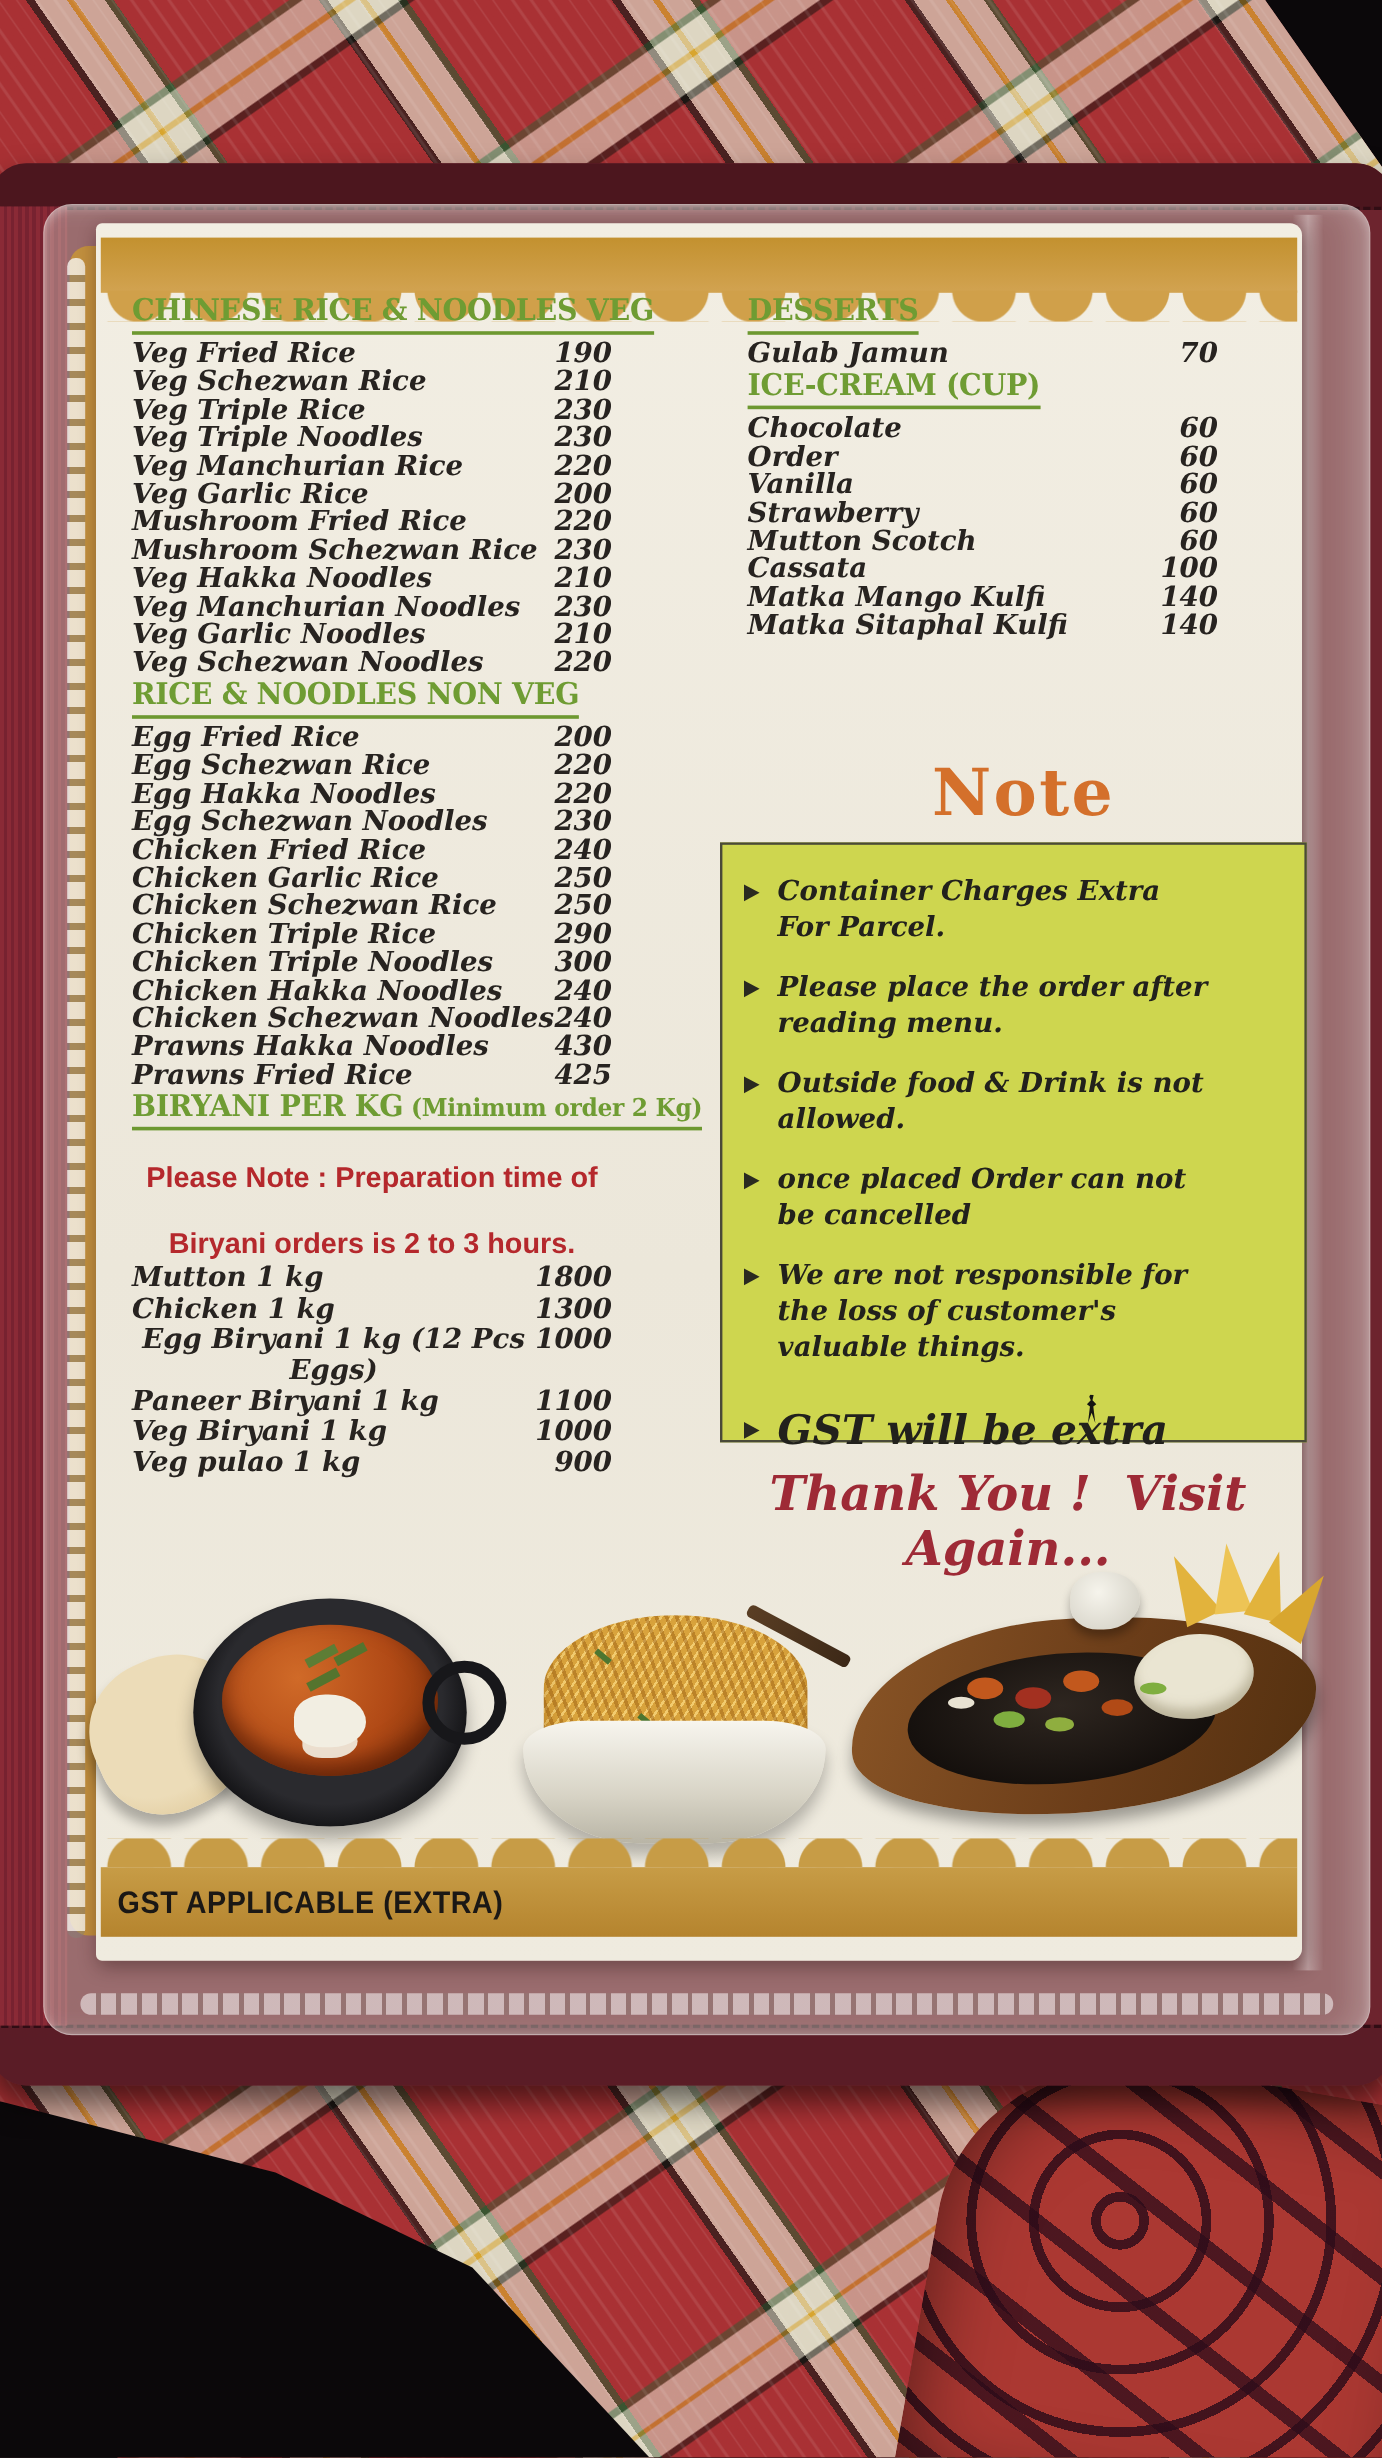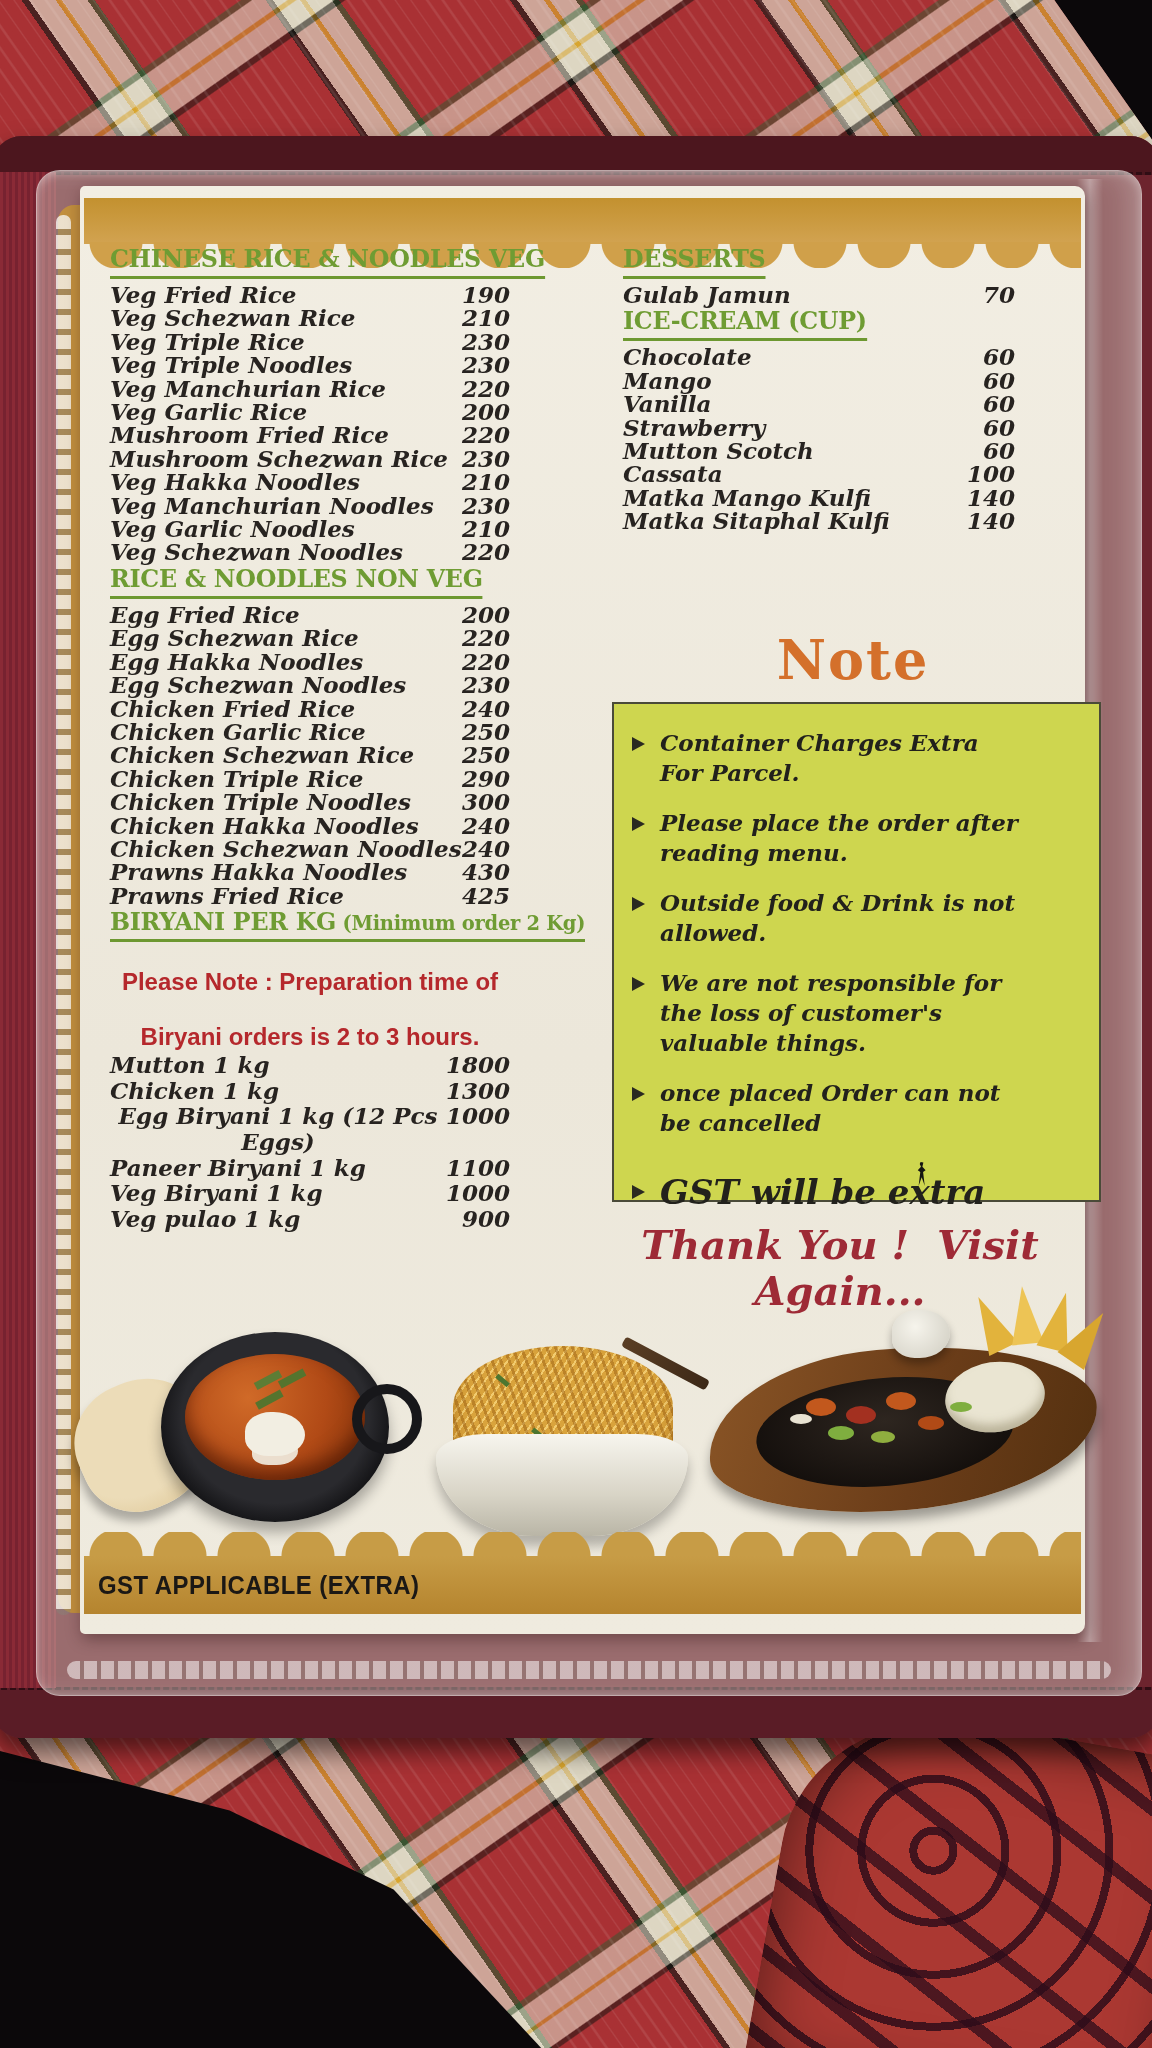--- a/index.html
+++ b/index.html
@@ -75,21 +75,21 @@
   .m3{margin-top:30px;margin-bottom:2px;}
   .row{display:flex;justify-content:space-between;align-items:baseline;
     font:italic bold 23px/23.4px "DejaVu Serif",serif;color:#272320;}
   .col-right .row{width:392px;}
   .big .row{line-height:25.6px;}
   .notice{font-family:"Liberation Sans",sans-serif;font-weight:bold;font-size:24px;line-height:31px;color:#b5282c;margin-top:24px;}
 
   
   .note-head{position:absolute;left:543px;top:442px;width:460px;text-align:center;
     font-family:"DejaVu Serif",serif;font-weight:bold;font-size:54px;color:#d4702b;letter-spacing:2px;}
-  .note-box{position:absolute;left:532px;top:516px;width:489px;height:500px;background:#ced64f;
+  .note-box{position:absolute;left:520px;top:516px;width:489px;height:500px;background:#ced64f;
     border:2px solid #4a4a38;box-sizing:border-box;padding:24px 20px 0 18px;}
   .bullet{display:flex;gap:15px;margin-bottom:20px;width:390px;
     font:italic bold 23px/30px "DejaVu Serif",serif;color:#22211c;white-space:pre-wrap;}
   .tri{flex:0 0 auto;width:0;height:0;margin-top:9px;border-left:13px solid #2a2a20;
     border-top:7px solid transparent;border-bottom:7px solid transparent;}
   .bullet.gst{margin-top:34px;font-size:34px;line-height:40px;}
   .bullet.gst .tri{margin-top:13px;}
   .person{position:absolute;left:62%;bottom:14px;width:14px;height:24px;background:#151512;
     clip-path:polygon(42% 0,62% 2%,55% 20%,78% 34%,60% 42%,72% 100%,50% 64%,28% 100%,40% 42%,22% 34%,45% 20%,36% 8%);}
   .thanks{position:absolute;left:500px;top:1036px;width:520px;text-align:center;white-space:pre-wrap;
@@ -346,21 +346,21 @@
 
       <h2 class="sec m2"><span>ICE-CREAM (CUP)</span><span class="suffix"></span></h2>
       <div class="rows">
 
           <div class="row">
             <span class="nm">Chocolate</span>
             <span class="pr">60</span>
           </div>
 
           <div class="row">
-            <span class="nm">Mango</span>
+            <span class="nm">Order</span>
             <span class="pr">60</span>
           </div>
 
           <div class="row">
             <span class="nm">Vanilla</span>
             <span class="pr">60</span>
           </div>
 
           <div class="row">
             <span class="nm">Strawberry</span>
@@ -403,26 +403,26 @@
             <span class="txt">Please place the order after reading menu.</span>
           </div>
 
           <div class="bullet">
             <span class="tri"></span>
             <span class="txt">Outside food &amp; Drink is not allowed.</span>
           </div>
 
           <div class="bullet">
             <span class="tri"></span>
-            <span class="txt">We are not responsible for the loss of customer's  valuable things.</span>
+            <span class="txt">once placed Order can not be cancelled</span>
           </div>
 
           <div class="bullet">
             <span class="tri"></span>
-            <span class="txt">once placed Order can not be cancelled</span>
+            <span class="txt">We are not responsible for the loss of customer's  valuable things.</span>
           </div>
         </div>
       <div class="bullet gst">
         <span class="tri"></span>
         <span class="txt">GST will be extra</span>
       </div>
       <span class="person"></span>
     </div>
 
     <div class="thanks">Thank You !  Visit Again...</div>

